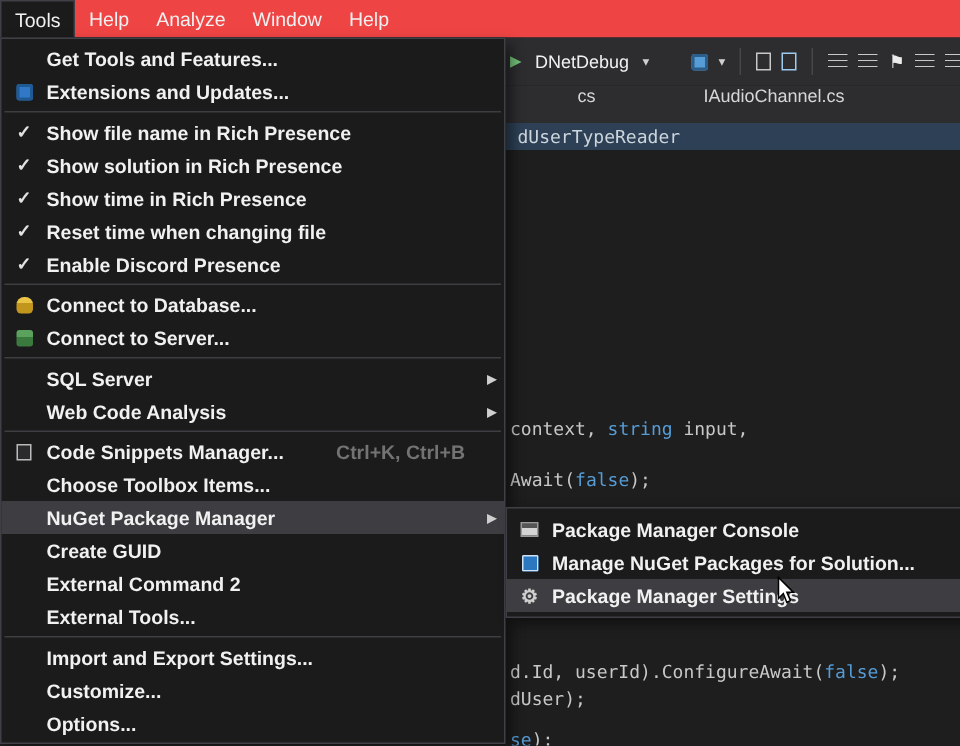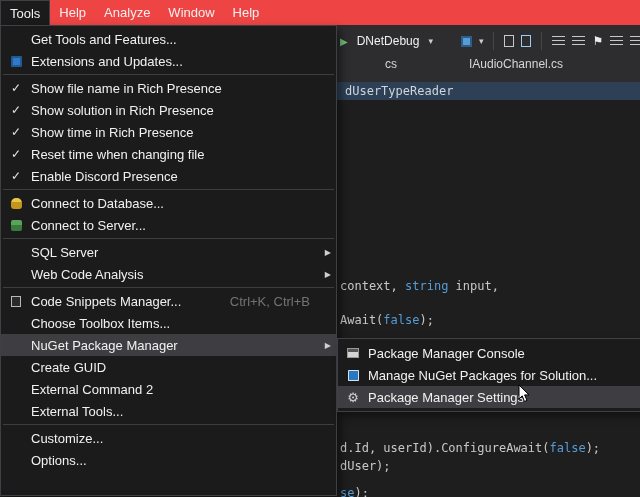--- a/index.html
+++ b/index.html
@@ -59,21 +59,21 @@
   .kw { color:#569cd6; }
 
   
   .menu {
     position:absolute; background:#1b1b1c; border:1px solid #3f3f46;
     box-shadow:4px 4px 8px rgba(0,0,0,.45);
     color:#f1f1f1; font-size:13px; z-index:10;
   }
   .tools-menu { left:0; top:25px; width:337px; height:471px; padding-top:2px; z-index:20; }
   .nuget-submenu { left:337px; top:338px; width:312px; padding:3px 0; z-index:30; }
-  .mi { height:22px; display:flex; align-items:center; cursor:default; }
+  .mi { height:22px; display:flex; align-items:center; cursor:default;font-weight:bold; }
   .mi.hl { background:#3e3e42; }
   .gut { width:30px; flex:none; display:flex; align-items:center; justify-content:center; }
   .lbl { flex:1; white-space:nowrap; }
   .sc { padding-right:26px; white-space:nowrap; color:#737373; }
   .arrow { padding-right:5px; font-size:8px; color:#cfcfcf; }
   .msep { height:1px; background:#3e3e42; margin:2px 2px; }
   .check { color:#e2e2e2; font-size:12px; line-height:1; }
 
   
   .ic { display:inline-block; }
@@ -237,20 +237,24 @@
       <span class="gut"></span>
       <span class="lbl">External Command 2</span>
     </div>
     <div class="mi">
       <span class="gut"></span>
       <span class="lbl">External Tools...</span>
     </div>
     <div class="msep"></div>
     <div class="mi">
       <span class="gut"></span>
+      <span class="lbl">Import and Export Settings...</span>
+    </div>
+    <div class="mi">
+      <span class="gut"></span>
       <span class="lbl">Customize...</span>
     </div>
     <div class="mi">
       <span class="gut"></span>
       <span class="lbl">Options...</span>
     </div>
   </div>
 
   <div class="menu nuget-submenu">
     <div class="mi">

